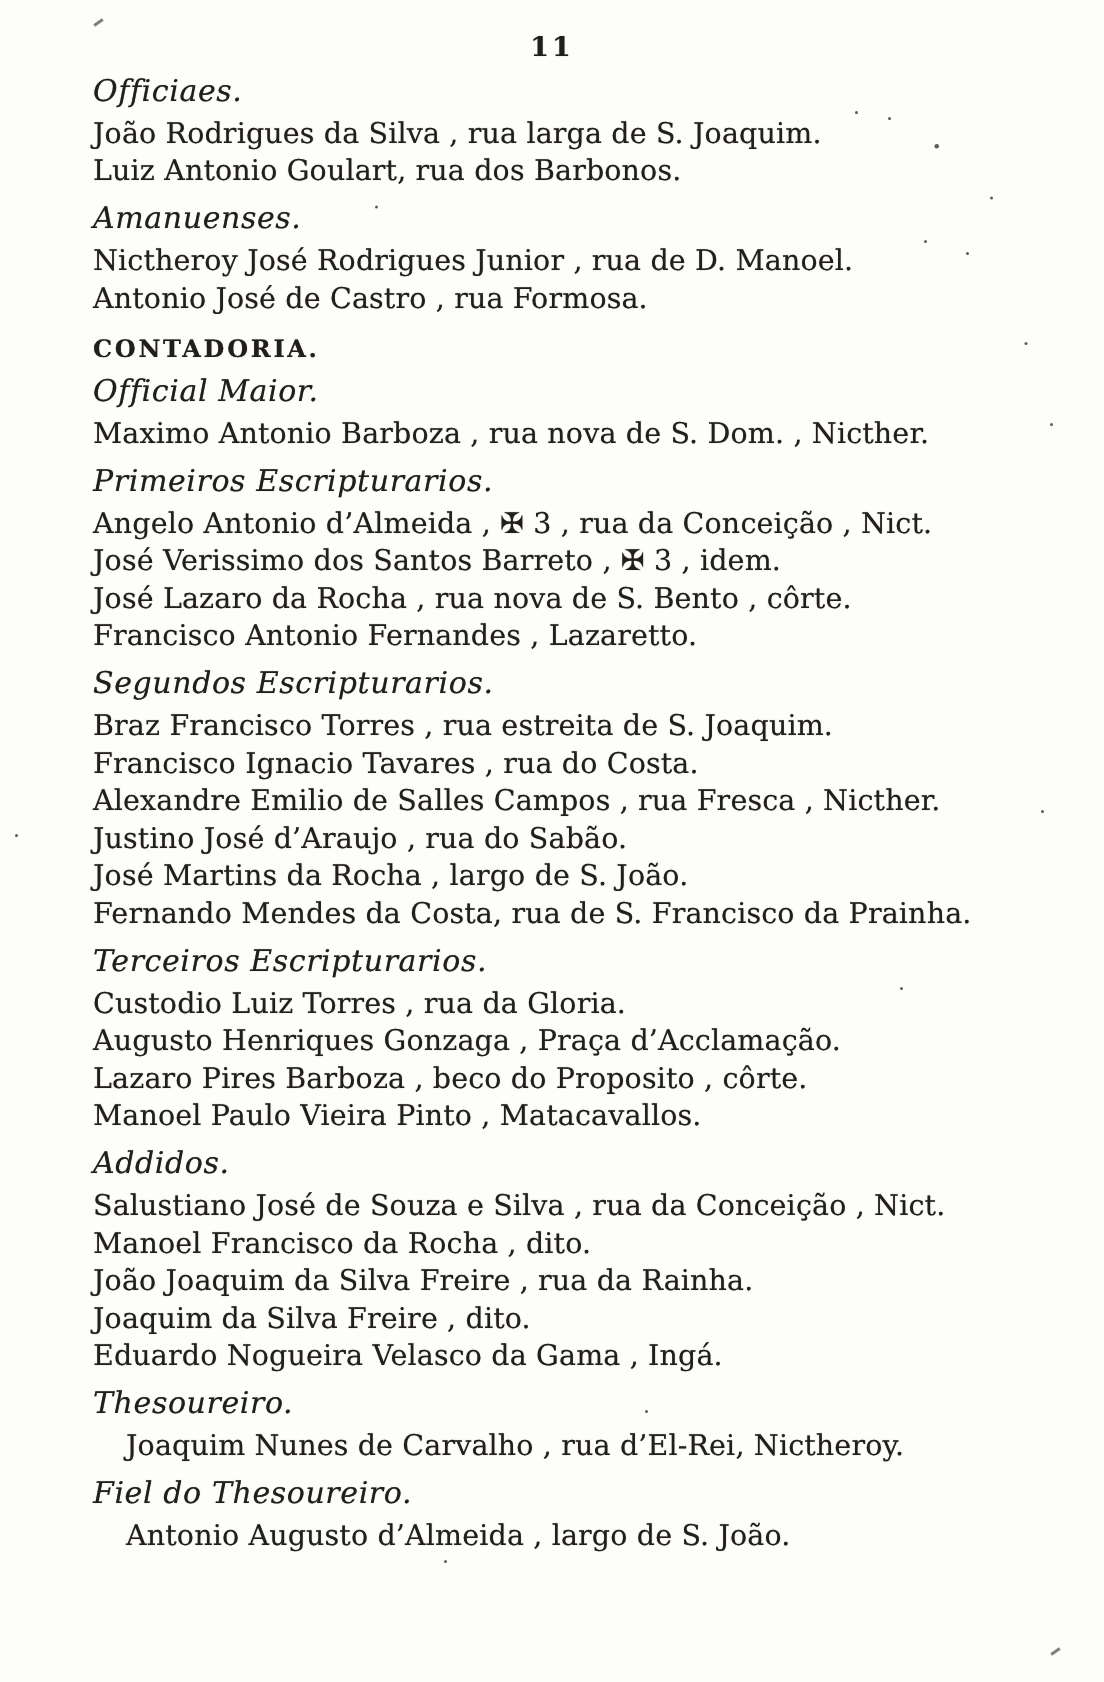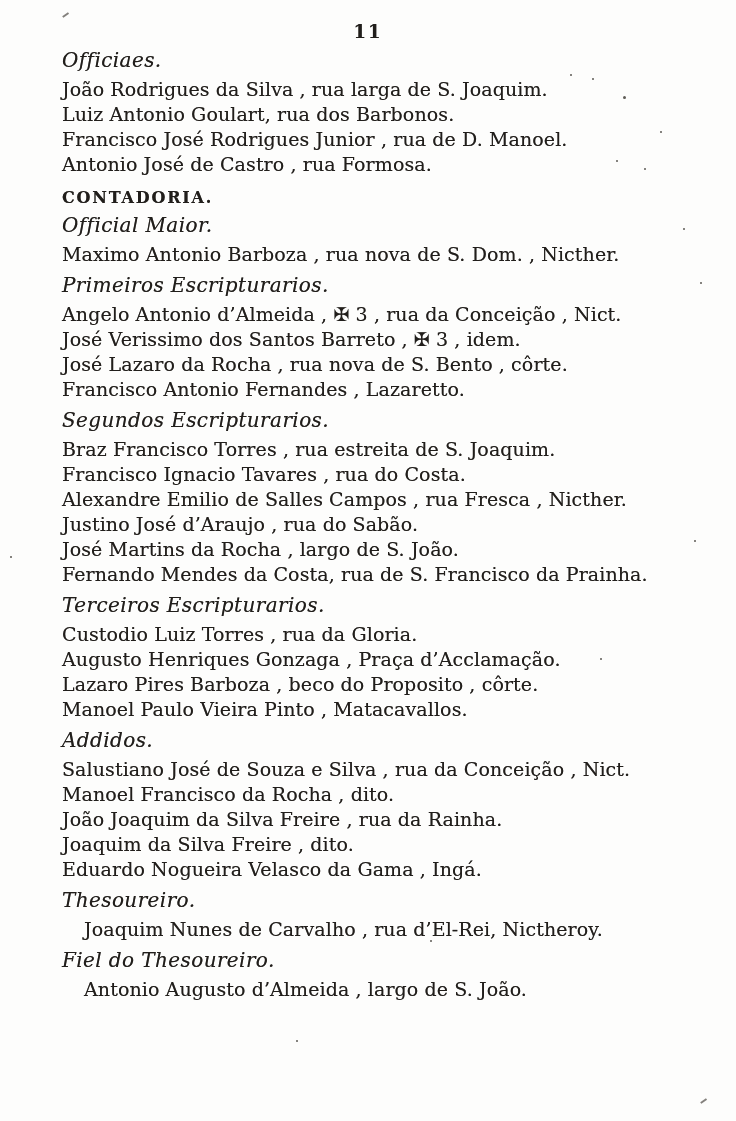--- a/index.html
+++ b/index.html
@@ -70,21 +70,22 @@
 <div class="page">
 
   <div class="page-number">11</div>
 
   <div class="content">
 
     <div class="heading">Officiaes.</div>
     <div class="entry">João Rodrigues da Silva , rua larga de S. Joaquim.</div>
     <div class="entry">Luiz Antonio Goulart, rua dos Barbonos.</div>
 
-    <div class="entry">Francisco José Rodrigues Junior , rua de D. Manoel.</div>
+    <div class="heading">Amanuenses.</div>
+    <div class="entry">Nictheroy José Rodrigues Junior , rua de D. Manoel.</div>
     <div class="entry">Antonio José de Castro , rua Formosa.</div>
 
     <div class="heading caps">CONTADORIA.</div>
 
     <div class="heading">Official Maior.</div>
     <div class="entry">Maximo Antonio Barboza , rua nova de S. Dom. , Nicther.</div>
 
     <div class="heading">Primeiros Escripturarios.</div>
     <div class="entry">Angelo Antonio d’Almeida , ✠ 3 , rua da Conceição , Nict.</div>
     <div class="entry">José Verissimo dos Santos Barreto , ✠ 3 , idem.</div>

